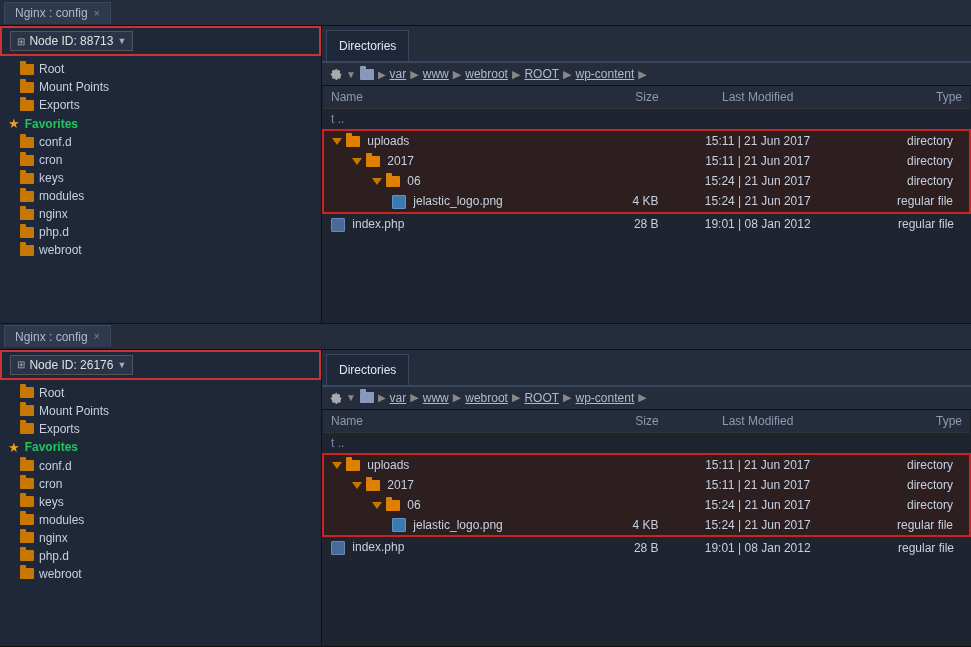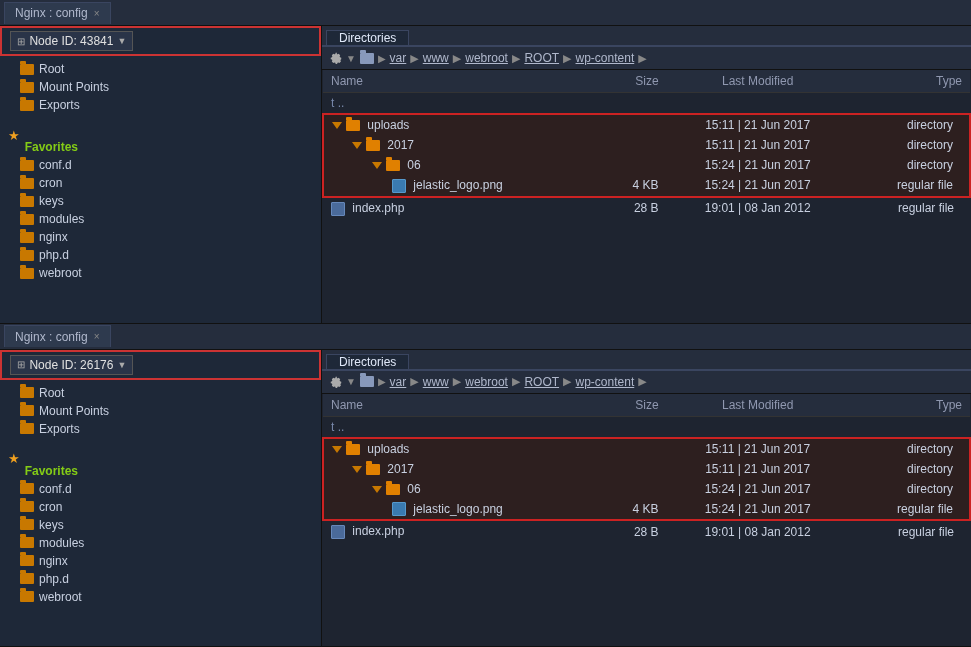--- a/index.html
+++ b/index.html
@@ -134,23 +134,22 @@
       width: 6px;
       height: 3px;
       background: #c87800;
       border-radius: 1px 1px 0 0;
     }
     .star-icon {
       color: #f0a020;
       font-size: 13px;
     }
     .section-header {
-      color: #84cc16;
+      color: #22c55e;
       font-weight: bold;
-      margin-top: 24px;
     }
 
     
     .dir-panel {
       flex: 1;
       display: flex;
       flex-direction: column;
       background: #1e2430;
       overflow: hidden;
     }
@@ -158,21 +157,21 @@
     .dir-tab-bar {
       background: #252d3d;
       border-bottom: 2px solid #3a4560;
       display: flex;
       align-items: flex-end;
       padding: 4px 4px 0 4px;
     }
     .dir-tab {
       background: #2e3a4e;
       color: #b0b8cc;
-      padding: 0 12px;
+      padding: 8px 12px;
       border: 1px solid #3a4560;
       border-bottom: none;
       cursor: pointer;
       font-size: 12px;
     }
     .dir-tab.active {
       background: #1e2838;
       color: #e0e8f8;
     }
 
@@ -326,21 +325,21 @@
         <div class="tab">
           <span>Nginx : config</span>
           <span class="tab-close">×</span>
         </div>
       </div>
       <div class="panel-content">
         <div class="sidebar">
           <div class="node-bar">
             <div class="node-bar-inner">
               <span class="node-id-icon">⊞</span>
-              <span class="node-id-label">Node ID: 43841</span>
+              <span class="node-id-label">Node ID: 88713</span>
               <span class="node-dropdown-arrow">▼</span>
             </div>
           </div>
           <div class="sidebar-tree">
             <div class="tree-item indent1">
               <span class="folder-icon-small"></span>
               <span>Root</span>
             </div>
             <div class="tree-item indent1">
               <span class="folder-icon-small"></span>

